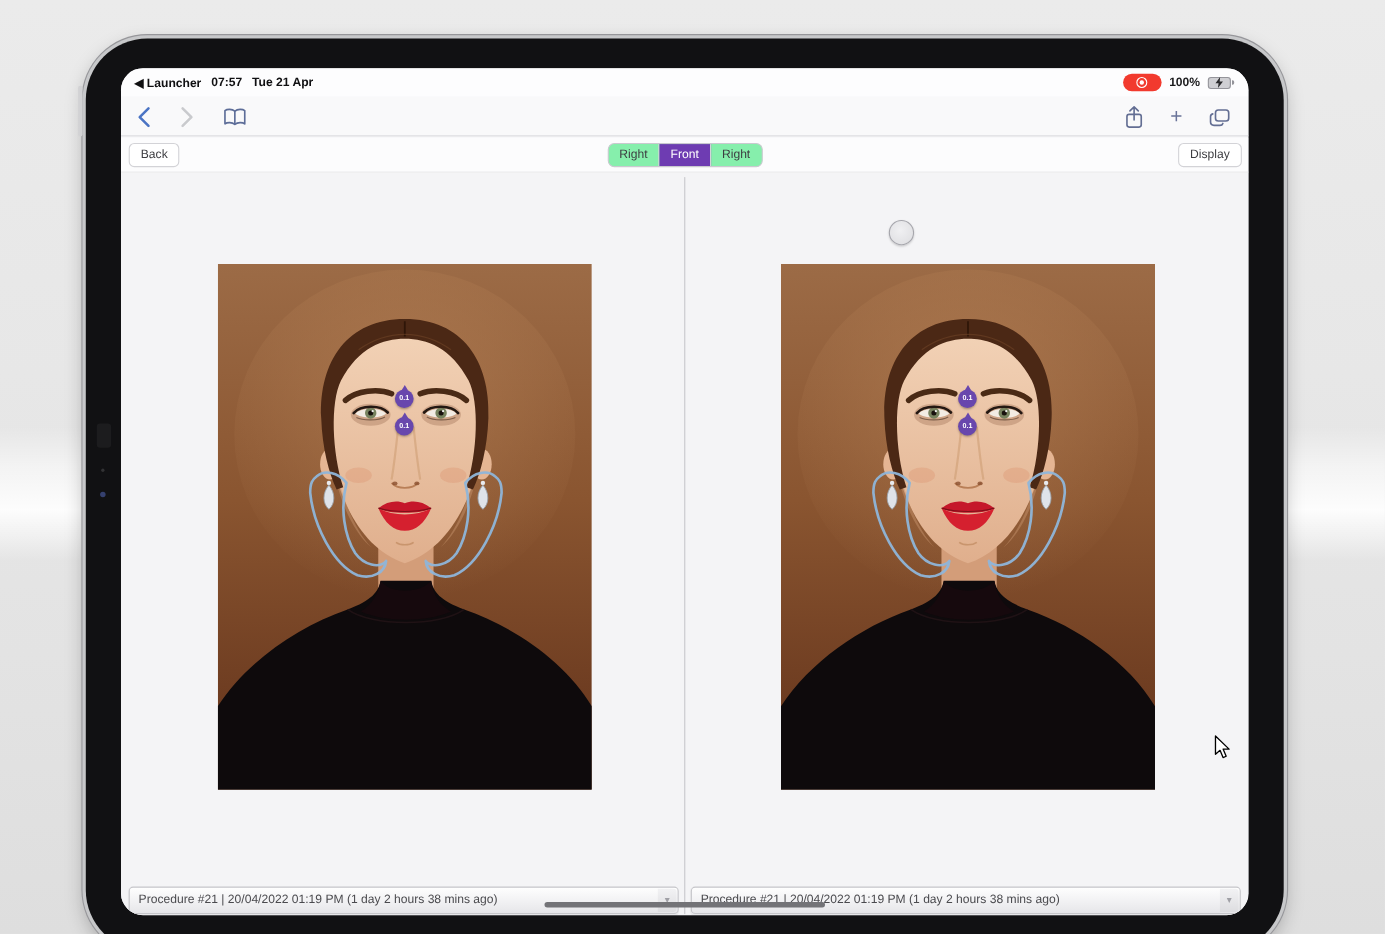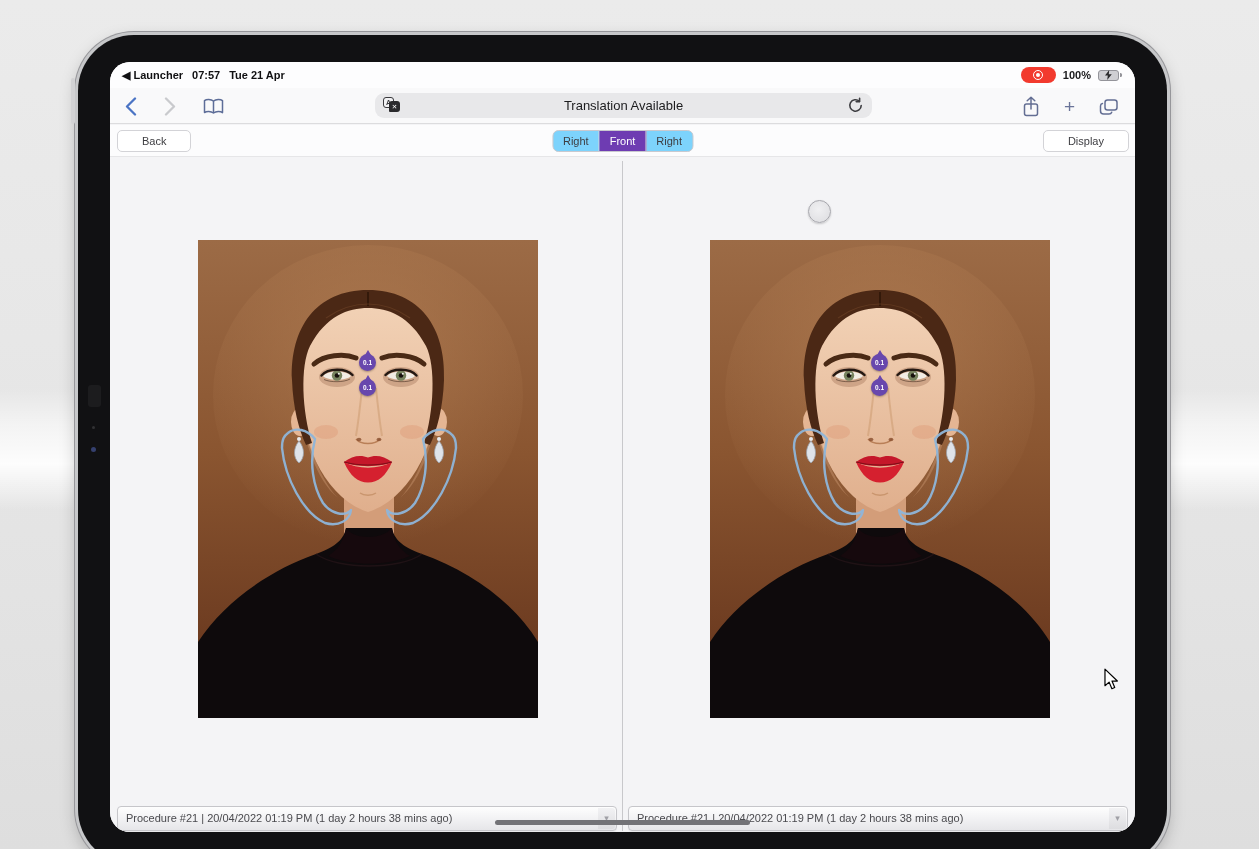--- a/index.html
+++ b/index.html
@@ -52,25 +52,25 @@
              font-size:7px; font-weight:700; color:#3a3a3e; text-align:center; line-height:9px; background:#f2f2f4; }
   .tr-front { position:absolute; left:6px; top:4px; width:11px; height:11px; background:#2a2a2d; border-radius:3px 3px 3px 1px;
               font-size:6.5px; color:#fff; text-align:center; line-height:11px; }
   .reload-ic { position:absolute; right:8px; top:4px; }
   .plus-ic { font-size:19px; color:#6a7499; font-weight:400; line-height:18px; }
 
   
   .apptoolbar { position:absolute; left:0; top:63px; width:100%; height:32px; background:#fcfcfd;
                 border-bottom:1px solid #e6e6e8; }
   .btn { position:absolute; top:5px; height:22px; background:#fff; border:1px solid #d3d3d7; border-radius:5px;
-         font-size:11px; color:#3d3d41; padding:0 24px; line-height:20px; }
+         font-size:11px; color:#3d3d41; padding:0 10px; line-height:20px; }
   .btn-back { left:7px; }
   .btn-display { right:6px; }
   .segmented { position:absolute; left:50%; top:5px; transform:translateX(-50%); display:flex;
-               border:1px solid #c9c9cf; border-radius:6px; overflow:hidden; background:#7dd3fc; height:22px; }
+               border:1px solid #c9c9cf; border-radius:6px; overflow:hidden; background:#86efac; height:22px; }
   .seg { font-size:11px; color:#3d3d41; padding:0 10px; line-height:20px; border-right:1px solid #d6d6da; }
   .seg:last-child { border-right:none; }
   .seg.selected { background:#6e3cb2; color:#fff; }
 
   
   .content { position:absolute; left:0; top:95px; width:1025px; height:675px; background:#f4f4f6; }
   .vdivider { position:absolute; left:512px; top:4px; width:1px; height:670px; background:#c8c8cb; }
 
   .portrait { position:absolute; width:340px; height:478px; }
   .portrait svg.art { position:absolute; left:0; top:0; width:100%; height:100%; }
@@ -225,31 +225,20 @@
         </svg>
         <svg width="12" height="19" viewBox="0 0 12 19">
           <path d="M2,1.5 L10,9.5 L2,17.5" fill="none" stroke="#c9cacd" stroke-width="2.3" stroke-linecap="round" stroke-linejoin="round"></path>
         </svg>
         <svg width="21" height="18" viewBox="0 0 21 18">
           <path d="M10.5,3 C8,1 3.5,1 1.5,2.6 V14.6 C3.5,13 8,13 10.5,15 C13,13 17.5,13 19.5,14.6 V2.6 C17.5,1 13,1 10.5,3 Z" fill="none" stroke="#5d6d98" stroke-width="1.5" stroke-linejoin="round"></path>
           <path d="M10.5,3 V15" stroke="#5d6d98" stroke-width="1.5"></path>
         </svg>
       </div>
 
-      <div class="addr-pill">
-        <div class="translate-ic">
-          <div class="tr-back">A</div>
-          <div class="tr-front">✕</div>
-        </div>
-        <div class="addr-title">Translation Available</div>
-        <svg class="reload-ic" width="17" height="17" viewBox="0 0 17 17">
-          <path d="M14.2,8.5 A5.7,5.7 0 1 1 12.4,4.3" fill="none" stroke="#3e3e42" stroke-width="1.6" stroke-linecap="round"></path>
-          <path d="M12.6,1.2 L12.6,4.6 L9.2,4.6" fill="none" stroke="#3e3e42" stroke-width="1.6" stroke-linecap="round" stroke-linejoin="round"></path>
-        </svg>
-      </div>
 
       <div class="right-icons">
         <svg width="18" height="21" viewBox="0 0 18 21">
           <rect x="2.5" y="8" width="13" height="11.5" rx="2" fill="none" stroke="#636e93" stroke-width="1.5"></rect>
           <path d="M9,1.5 V13 M5.2,4.8 L9,1.2 L12.8,4.8" fill="none" stroke="#636e93" stroke-width="1.5" stroke-linecap="round" stroke-linejoin="round"></path>
         </svg>
         <span class="plus-ic">+</span>
         <svg width="20" height="18" viewBox="0 0 20 18">
           <rect x="6" y="2" width="12" height="10" rx="2.5" fill="none" stroke="#636e93" stroke-width="1.5"></rect>
           <path d="M3.5,5.5 C2.2,5.8 1.5,6.6 1.5,8 V13 C1.5,14.8 2.8,16 4.6,16 H10 C11.4,16 12.3,15.4 12.7,14.2" fill="none" stroke="#636e93" stroke-width="1.5" stroke-linecap="round"></path>

